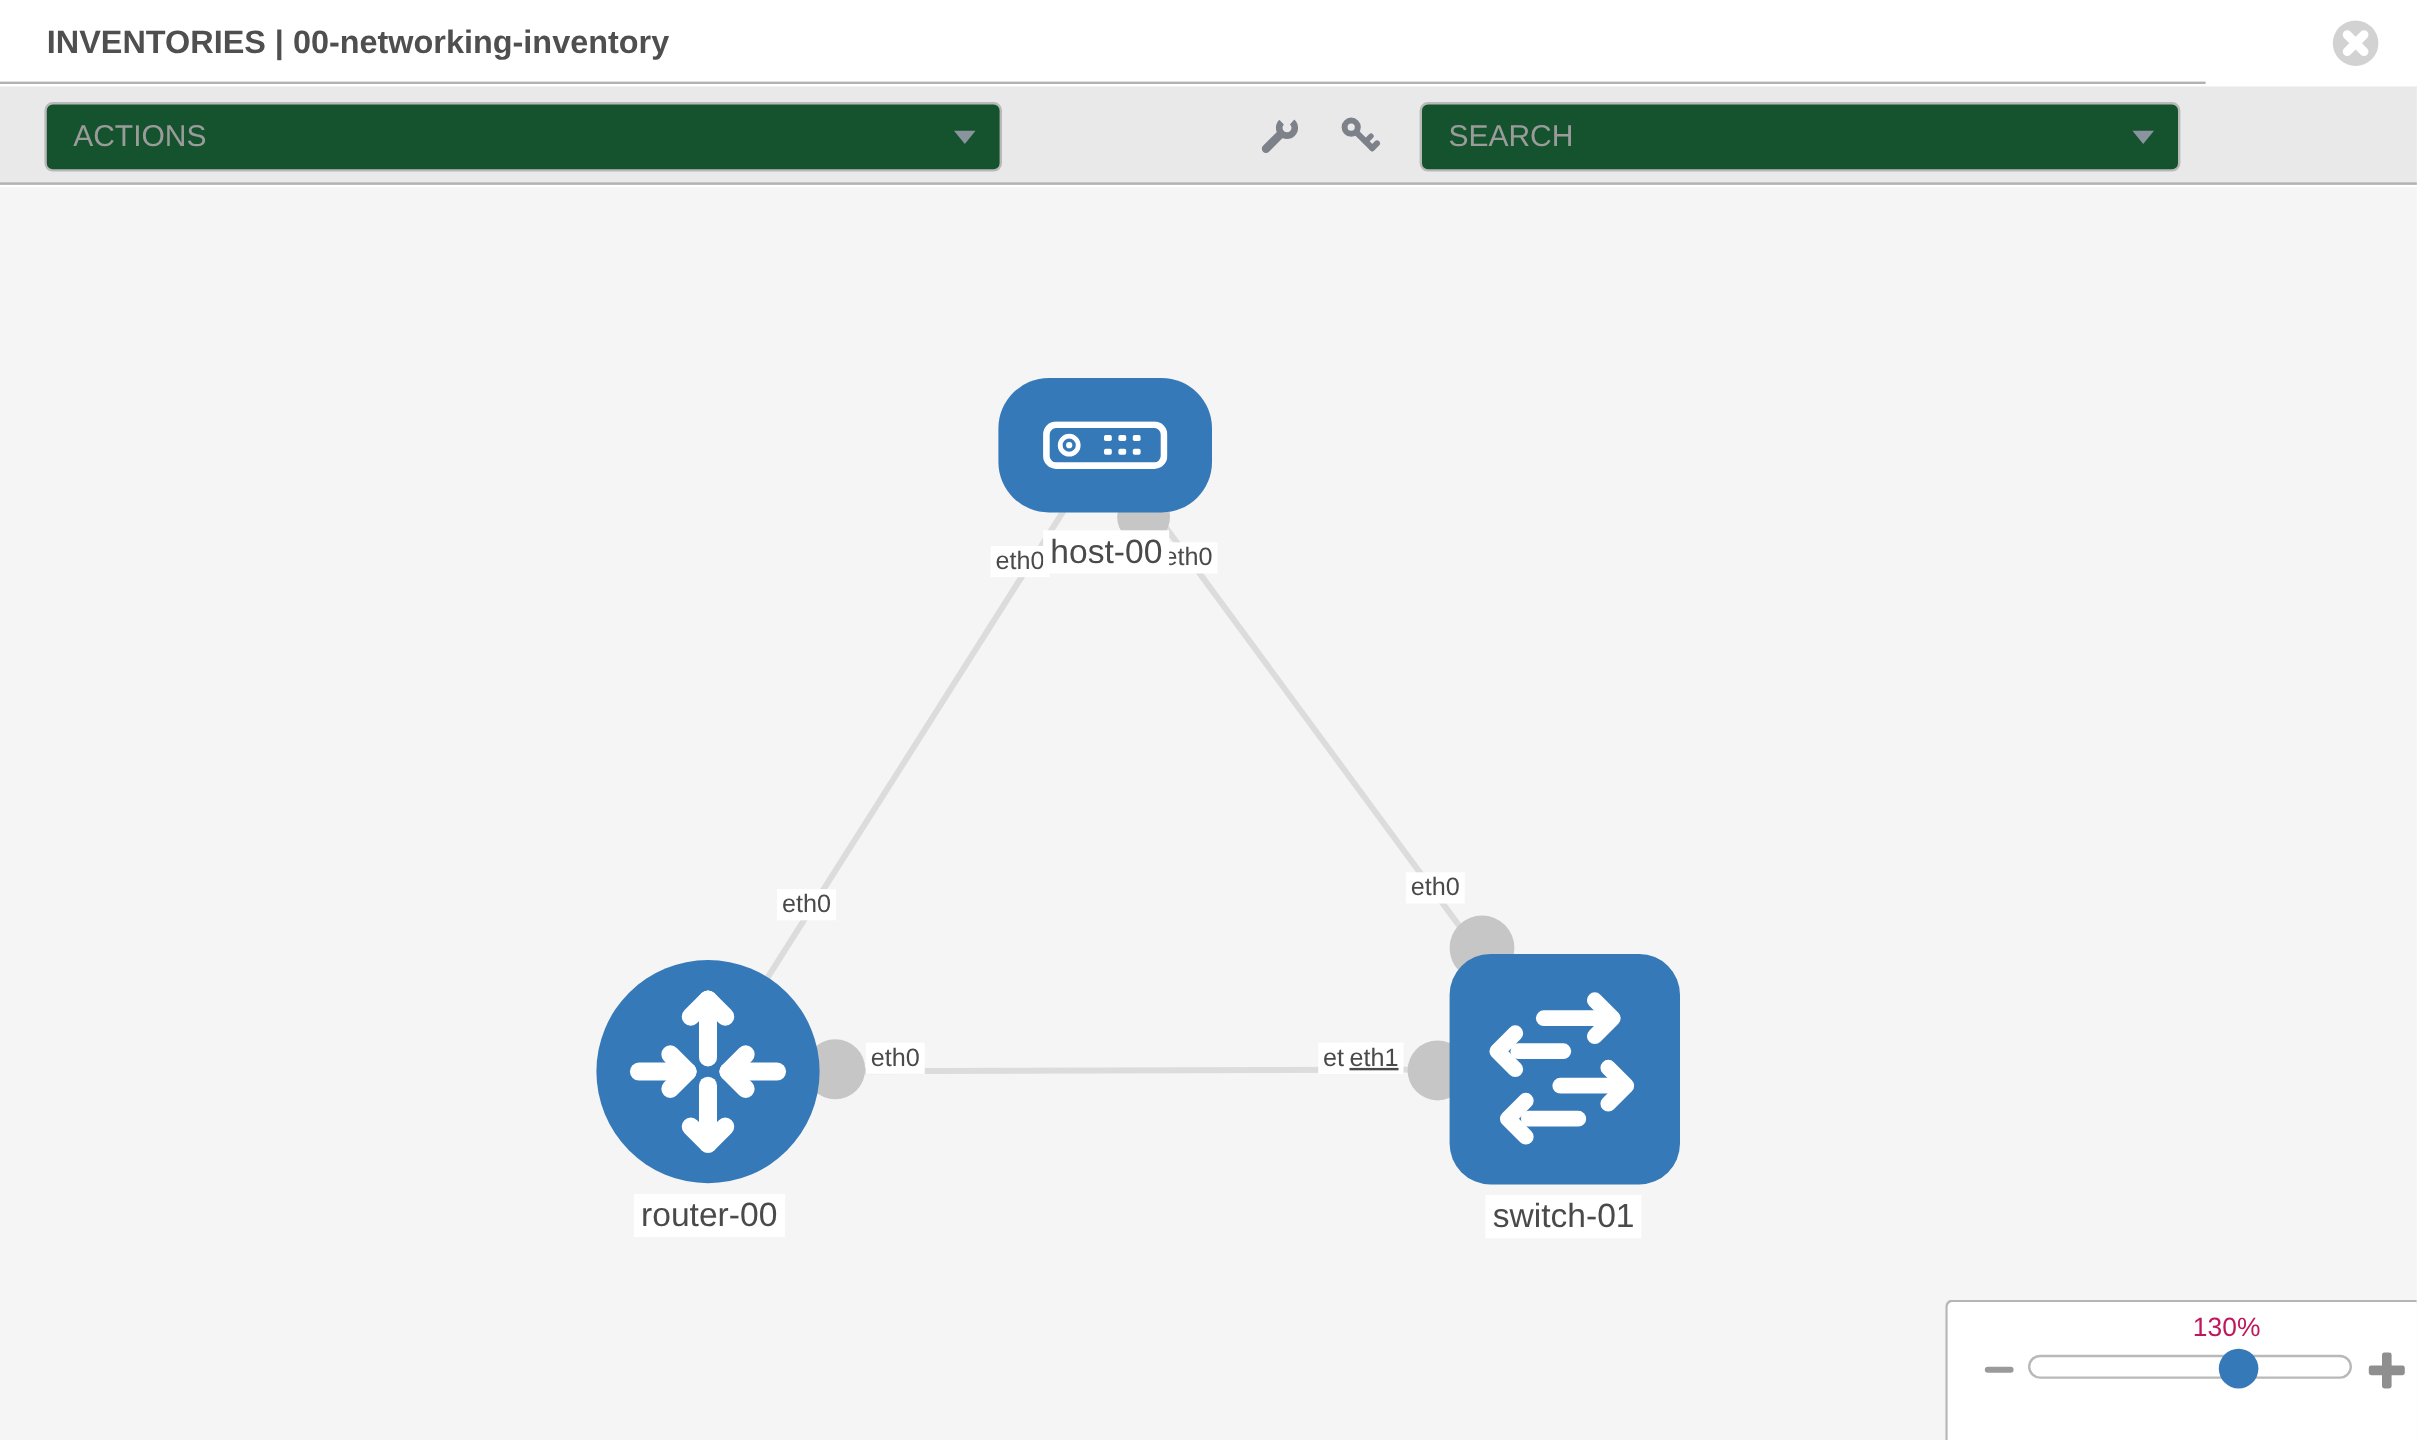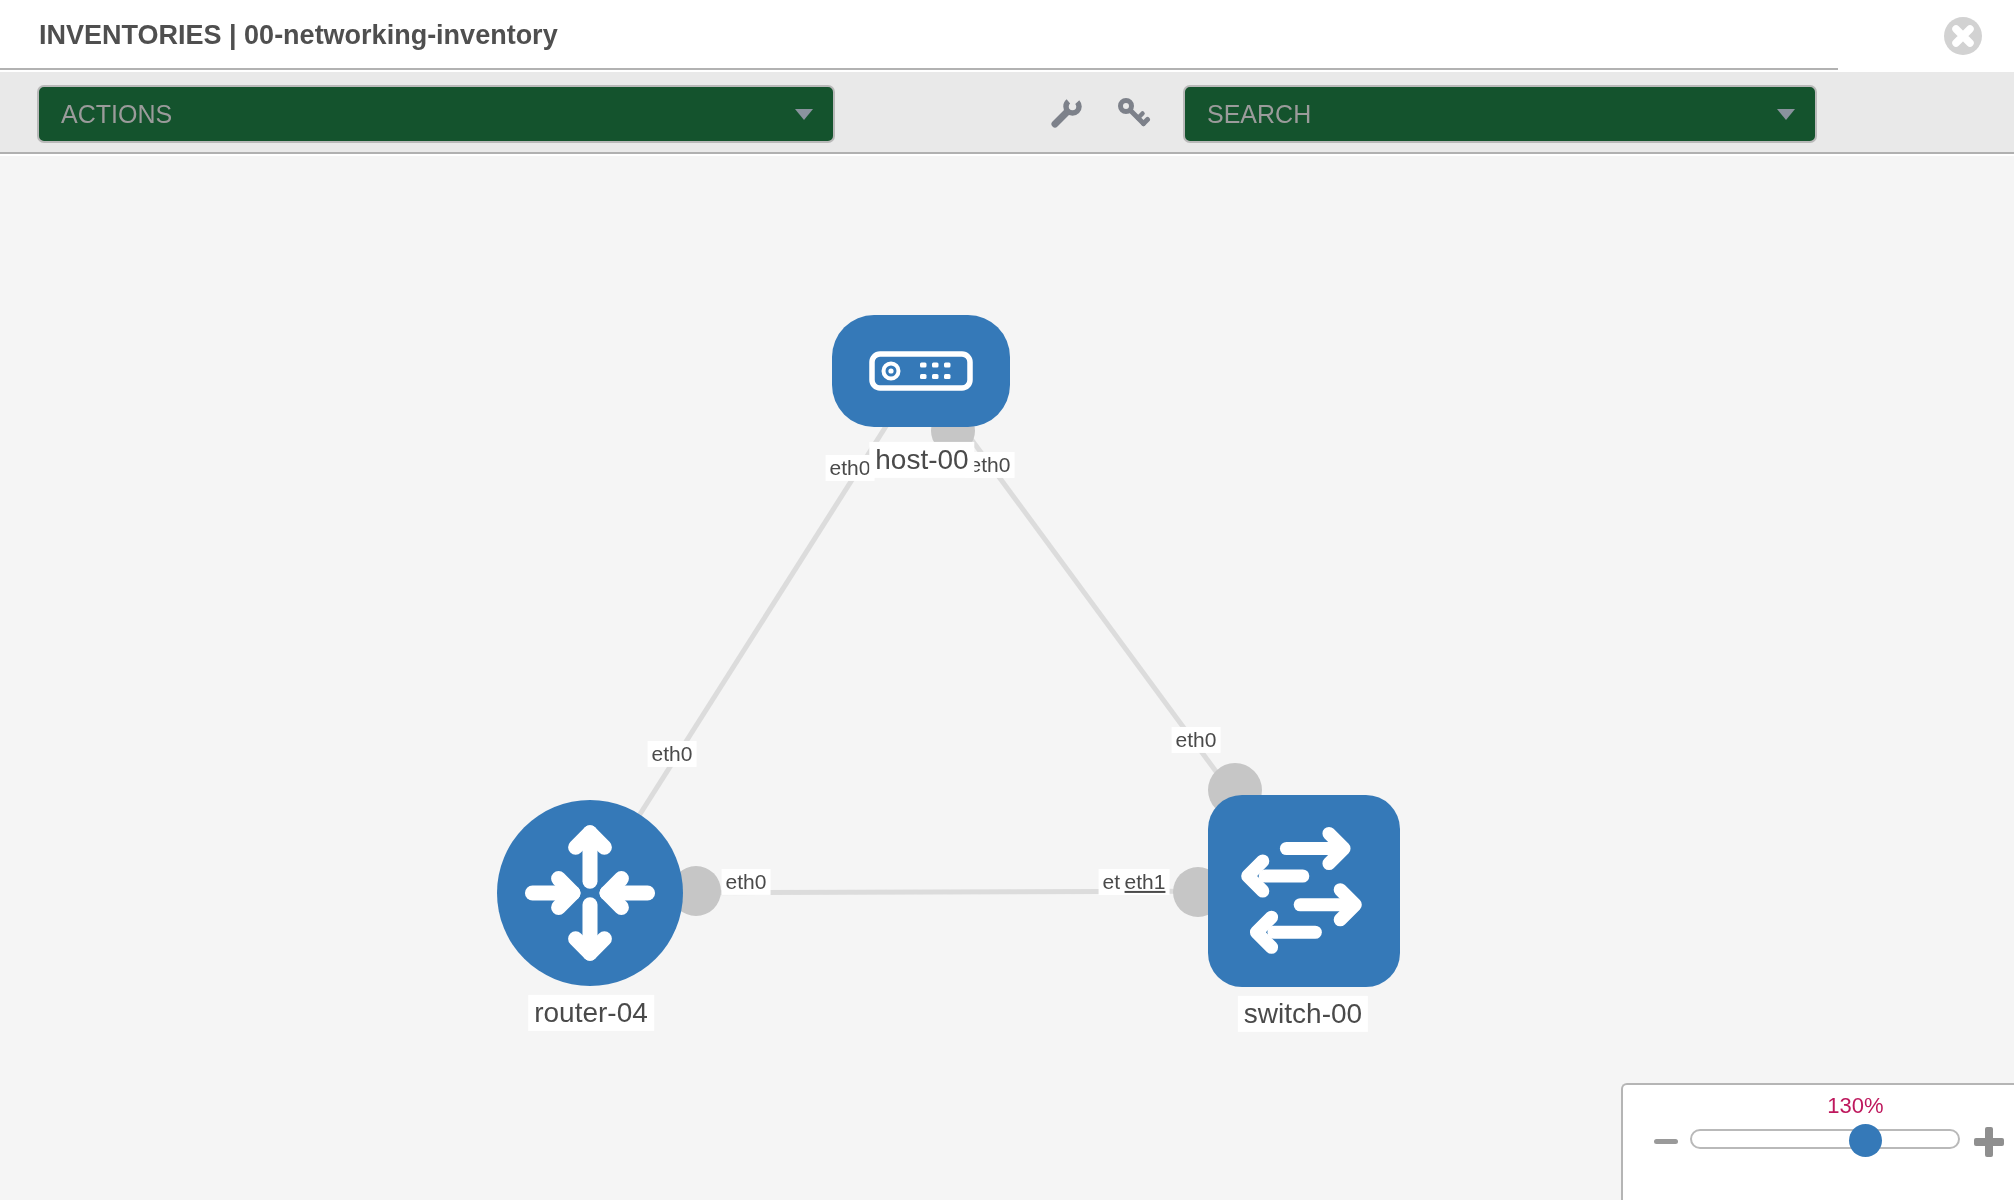--- a/index.html
+++ b/index.html
@@ -168,22 +168,22 @@
 
   <div class="chip chip-eth" style="left:850px;  top:312px;">eth0</div>
   <div class="chip chip-eth" style="left:990px;  top:309px;">eth0</div>
   <div class="chip chip-eth" style="left:672px;  top:598px;">eth0</div>
   <div class="chip chip-eth" style="left:746px;  top:726px;">eth0</div>
   <div class="chip chip-eth" style="left:1196px; top:584px;">eth0</div>
   <div class="chip chip-eth" style="left:1123px; top:726px;">eth0</div>
   <div class="chip chip-eth" style="left:1145px; top:726px;text-decoration:underline;">eth1</div>
 
   <div class="chip chip-big" style="left:922px;  top:304px;">host-00</div>
-  <div class="chip chip-big" style="left:591px;  top:857px;">router-04</div>
-  <div class="chip chip-big" style="left:1303px; top:858px;">switch-00</div>
+  <div class="chip chip-big" style="left:591px;  top:857px;">router-00</div>
+  <div class="chip chip-big" style="left:1303px; top:858px;">switch-01</div>
 </div>
 
 <div class="zoom-panel">
   <div class="zoom-level">130%</div>
   <button class="zoom-minus">
     <span class="bar"></span>
   </button>
   <div class="zoom-track">
     <div class="zoom-thumb"></div>
   </div>

